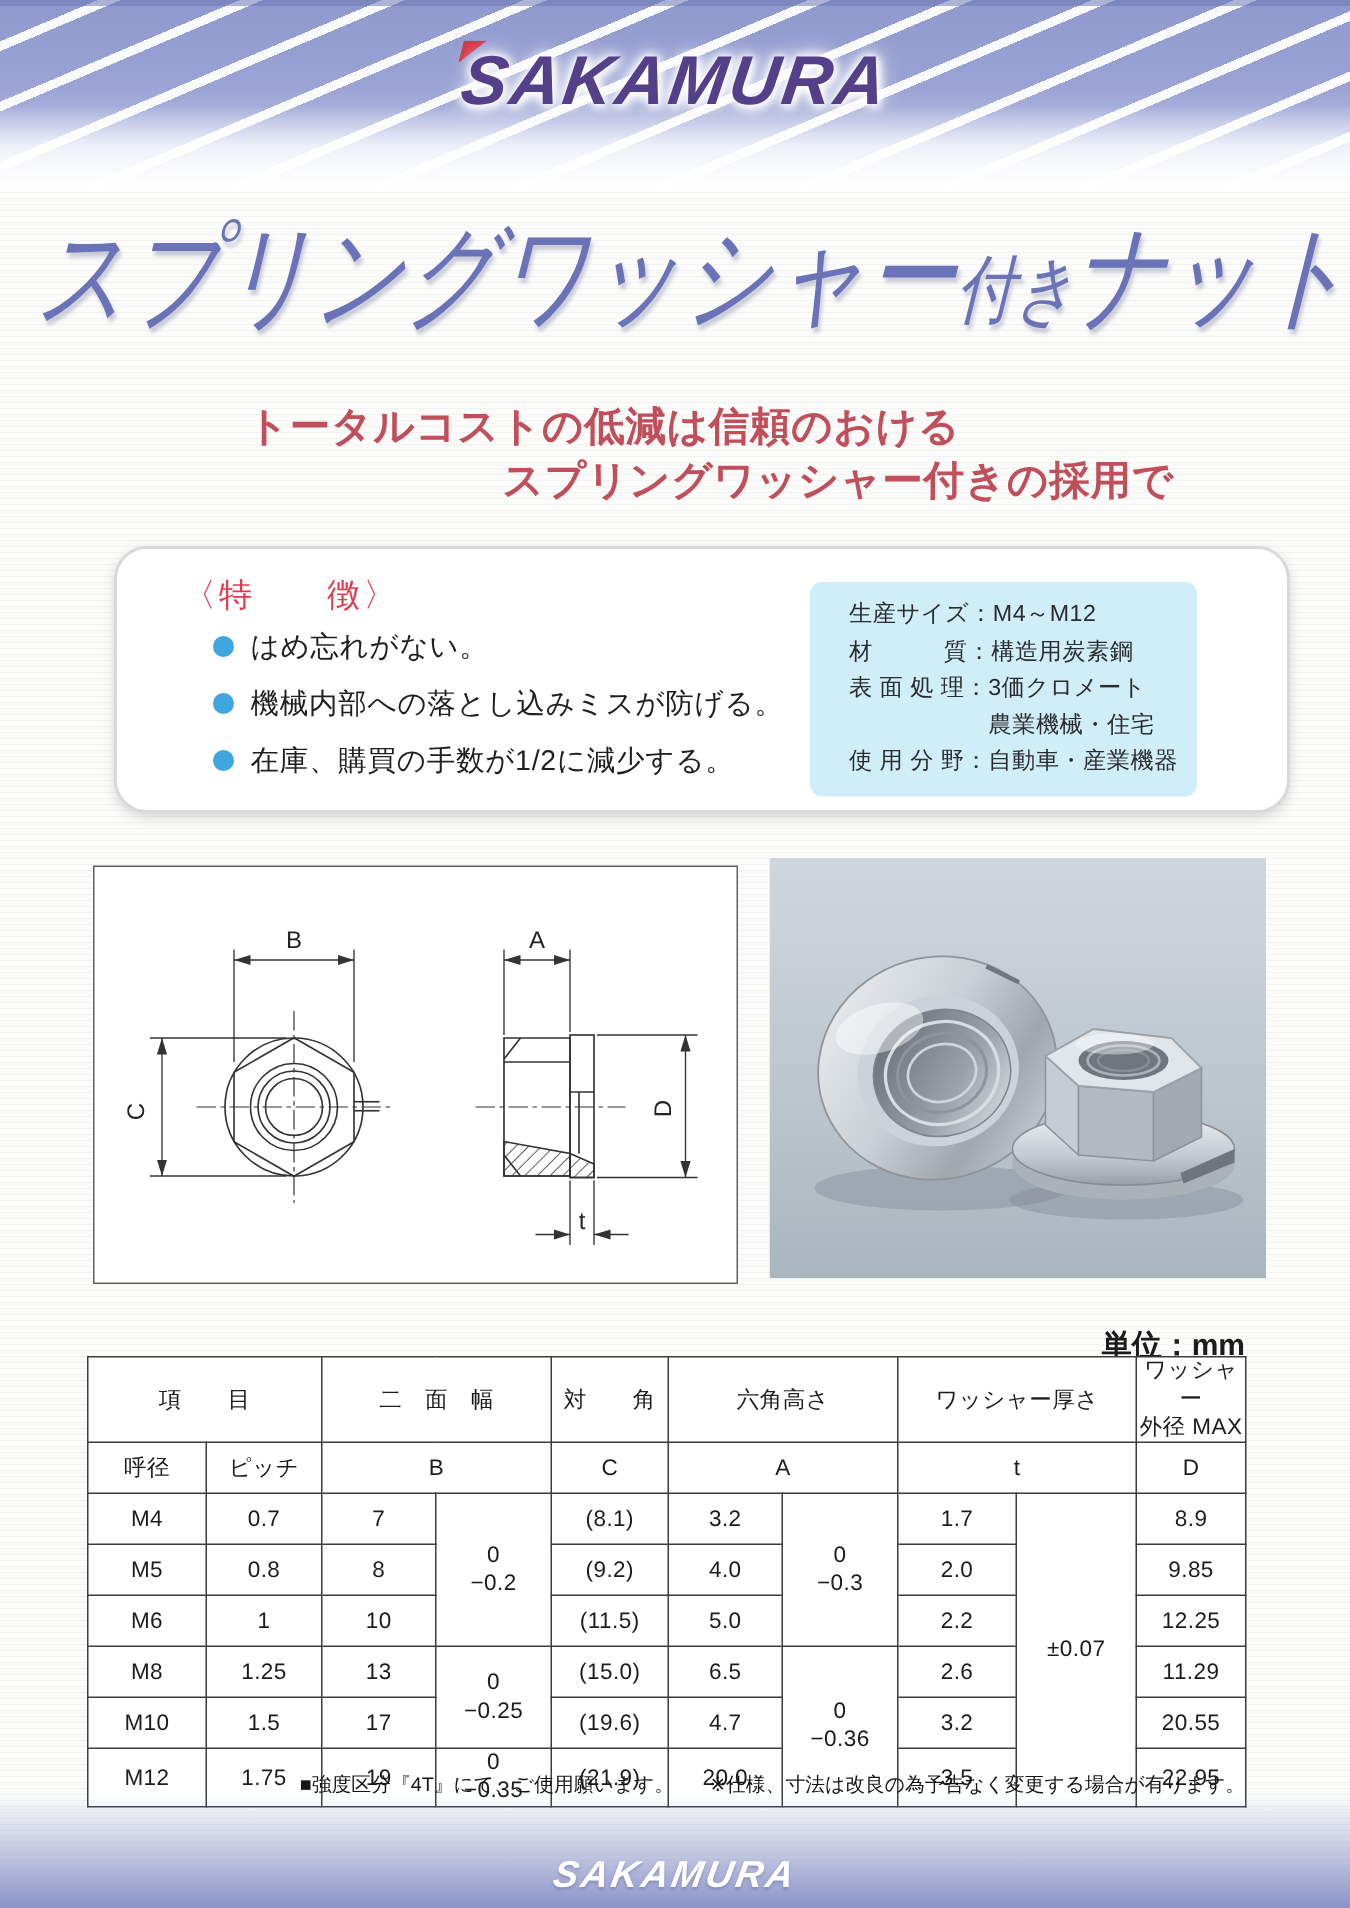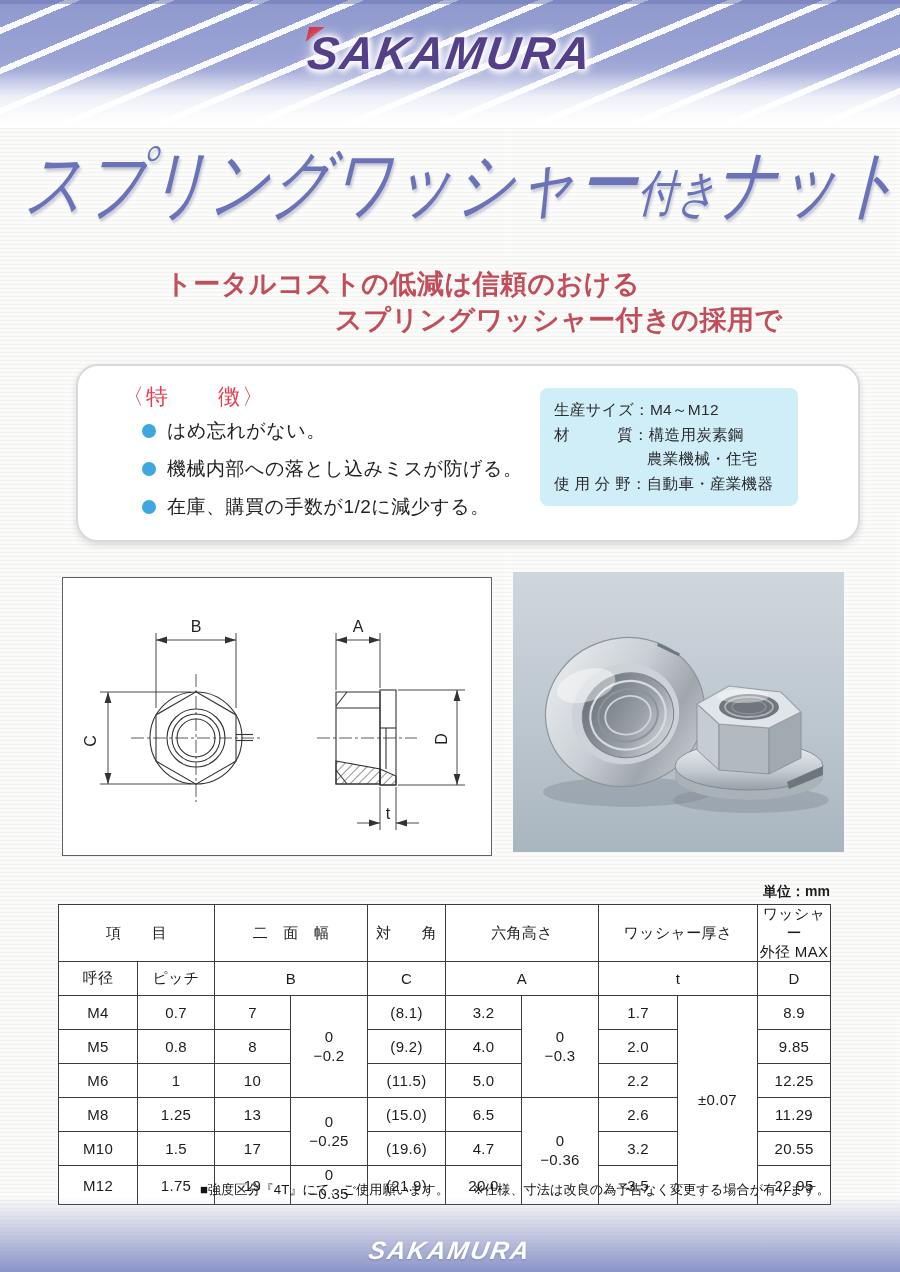--- a/index.html
+++ b/index.html
@@ -57,32 +57,32 @@
     color:#e53a4d; font-weight:normal; font-size:22px; letter-spacing:2px;
   }
   .feature-list{position:absolute; left:64px; top:52px;}
   .feature-item{display:flex; align-items:center; margin-bottom:12px; font-size:19px; color:#1f1f22; letter-spacing:.5px;}
   .bullet{width:14px; height:14px; border-radius:50%; background:#3ea7e0; margin-right:11px; flex:0 0 auto;}
   .spec-box{
     position:absolute; left:462px; top:22px; width:232px;
     background:#cfeef7; border-radius:8px; padding:10px 12px 10px 14px;
     font-size:15.5px; line-height:24.5px; color:#2c2c30; letter-spacing:.3px;
   }
-  .spec-line{white-space:nowrap;}
+  .spec-line{white-space:nowrap;margin-left:12px;}
   .spec-line.indent{padding-left:6em;}
   
   .drawing-box{
     position:absolute; left:62px; top:577px; width:428px; height:277px;
     background:#fff; border:1px solid #606066;
   }
   .drawing-box svg{display:block;}
   
   .photo-box{position:absolute; left:513px; top:572px; width:331px; height:280px;}
   
-  .unit-label{position:absolute; top:883px; left:58px; width:772px; text-align:right; font-size:14px; color:#1c1c1c; font-weight:bold;}
+  .unit-label{position:absolute; top:883px; left:58px; width:772px; text-align:right; font-size:20px; color:#1c1c1c; font-weight:bold;}
   .table-wrap{position:absolute; left:58px; top:904px;}
   table.spec-table{border-collapse:collapse; table-layout:fixed; width:772px; background:#fff;}
   table.spec-table td{
     border:1px solid #3c3c40; text-align:center; vertical-align:middle;
     font-size:15px; color:#1c1c1e; padding:0; letter-spacing:.3px;
   }
   table.spec-table tr{height:34px;}
   table.spec-table tr.h1{height:33px;}
   td.od-head{font-size:12.5px; line-height:1.25; white-space:pre-line;}
   td.tol{white-space:pre-line; font-size:14.5px; line-height:1.25;}
@@ -136,20 +136,21 @@
         <span>機械内部への落とし込みミスが防げる。</span>
       </div>
       <div class="feature-item">
         <span class="bullet"></span>
         <span>在庫、購買の手数が1/2に減少する。</span>
       </div>
     </div>
     <div class="spec-box">
       <div class="spec-line">生産サイズ：M4～M12</div>
       <div class="spec-line">材　　　質：構造用炭素鋼</div>
+      <div class="spec-line">表 面 処 理：3価クロメート</div>
       <div class="spec-line indent">農業機械・住宅</div>
       <div class="spec-line">使 用 分 野：自動車・産業機器</div>
     </div>
   </div>
 
   <div class="drawing-box">
     <svg width="426" height="275" viewBox="0 0 426 275">
       <defs>
         <marker id="arE" markerWidth="12" markerHeight="8" refX="11" refY="4" orient="auto" markerUnits="userSpaceOnUse">
           <path d="M0,0.6 L11,4 L0,7.4 Z" fill="#333"></path>

